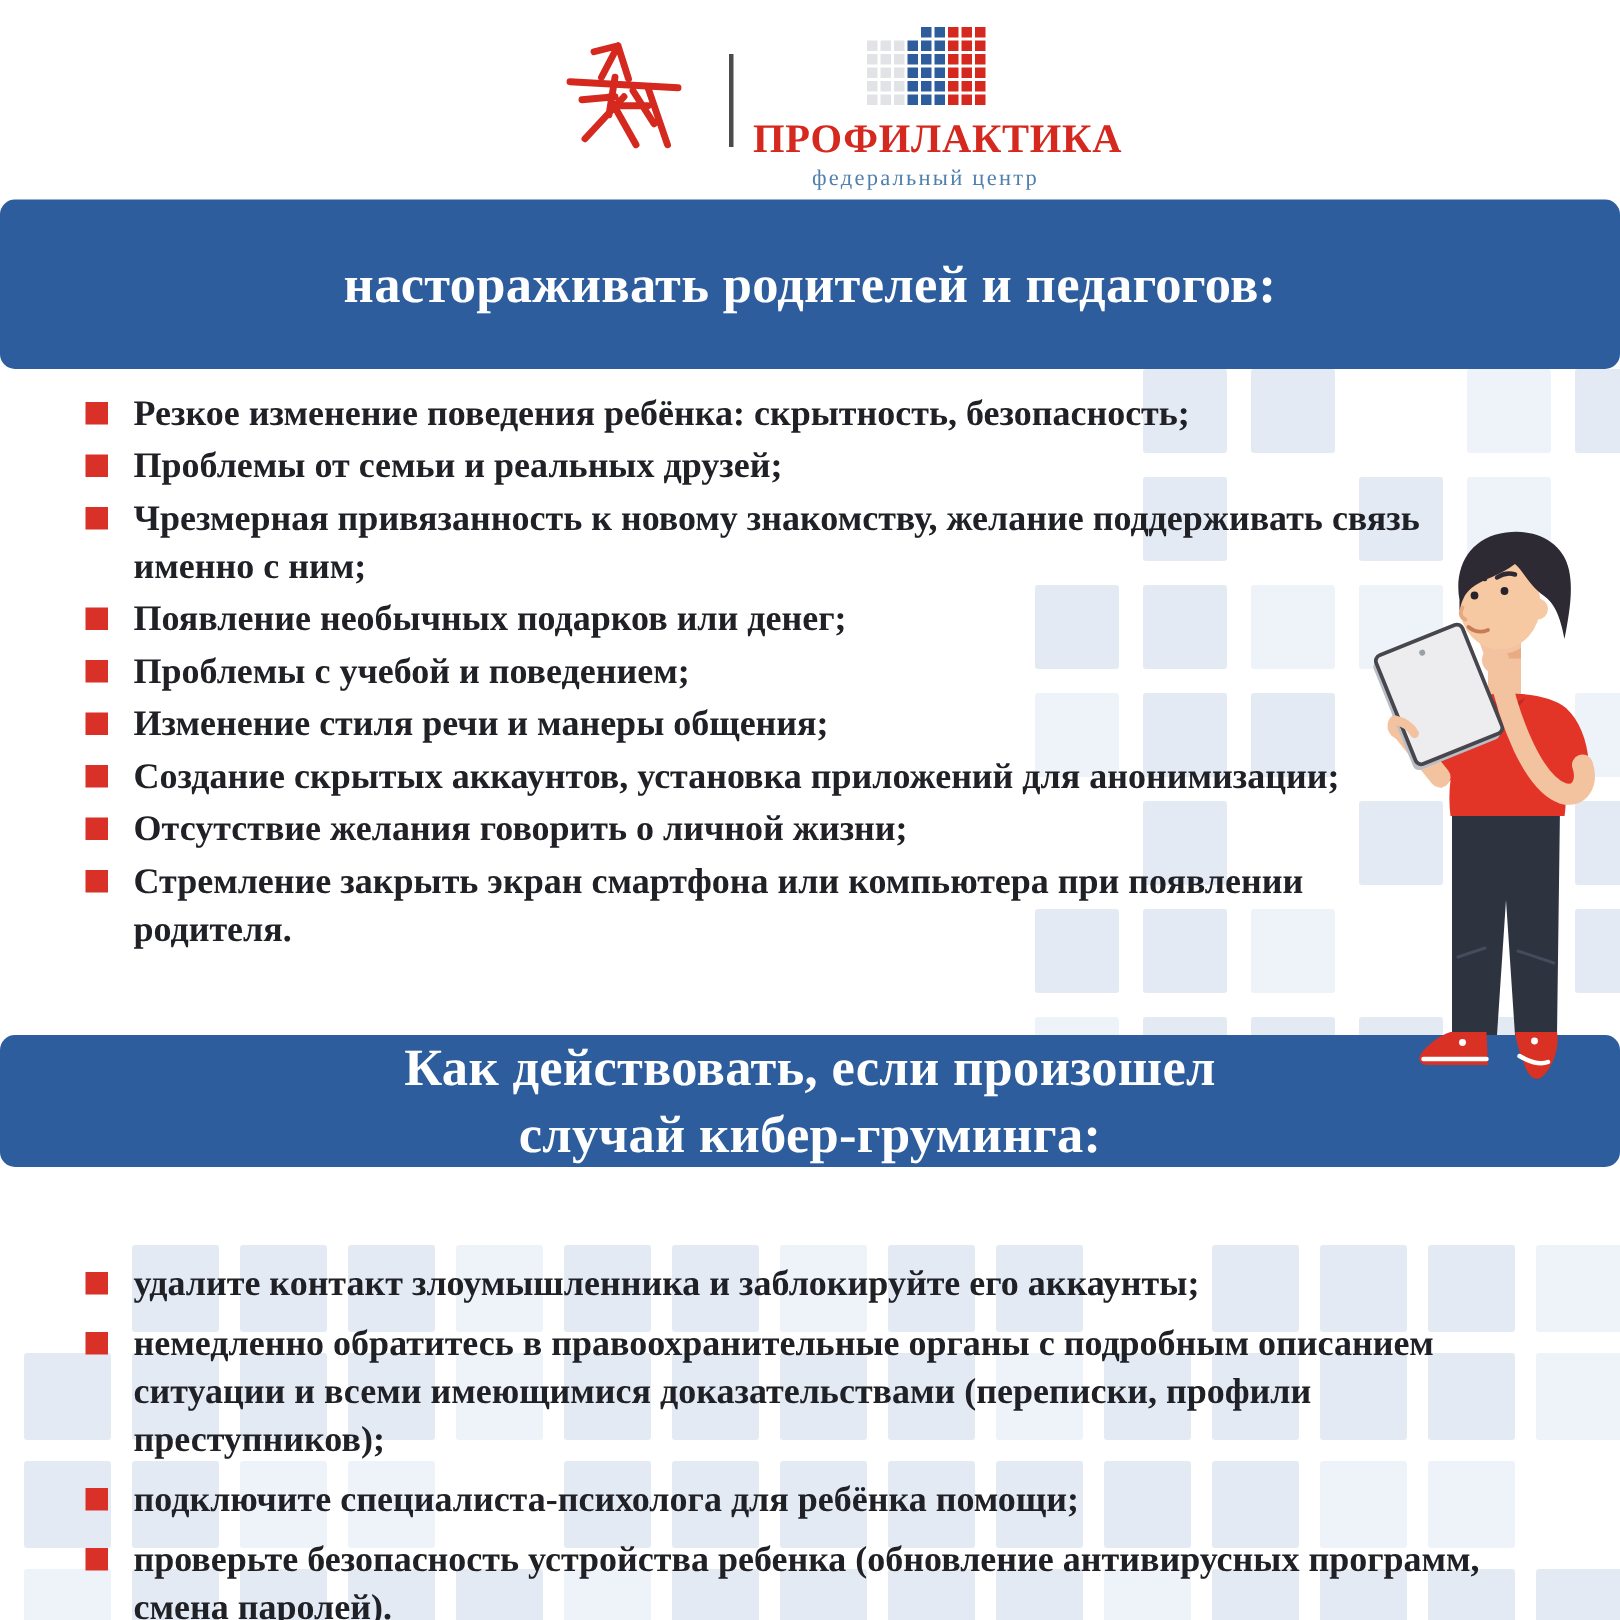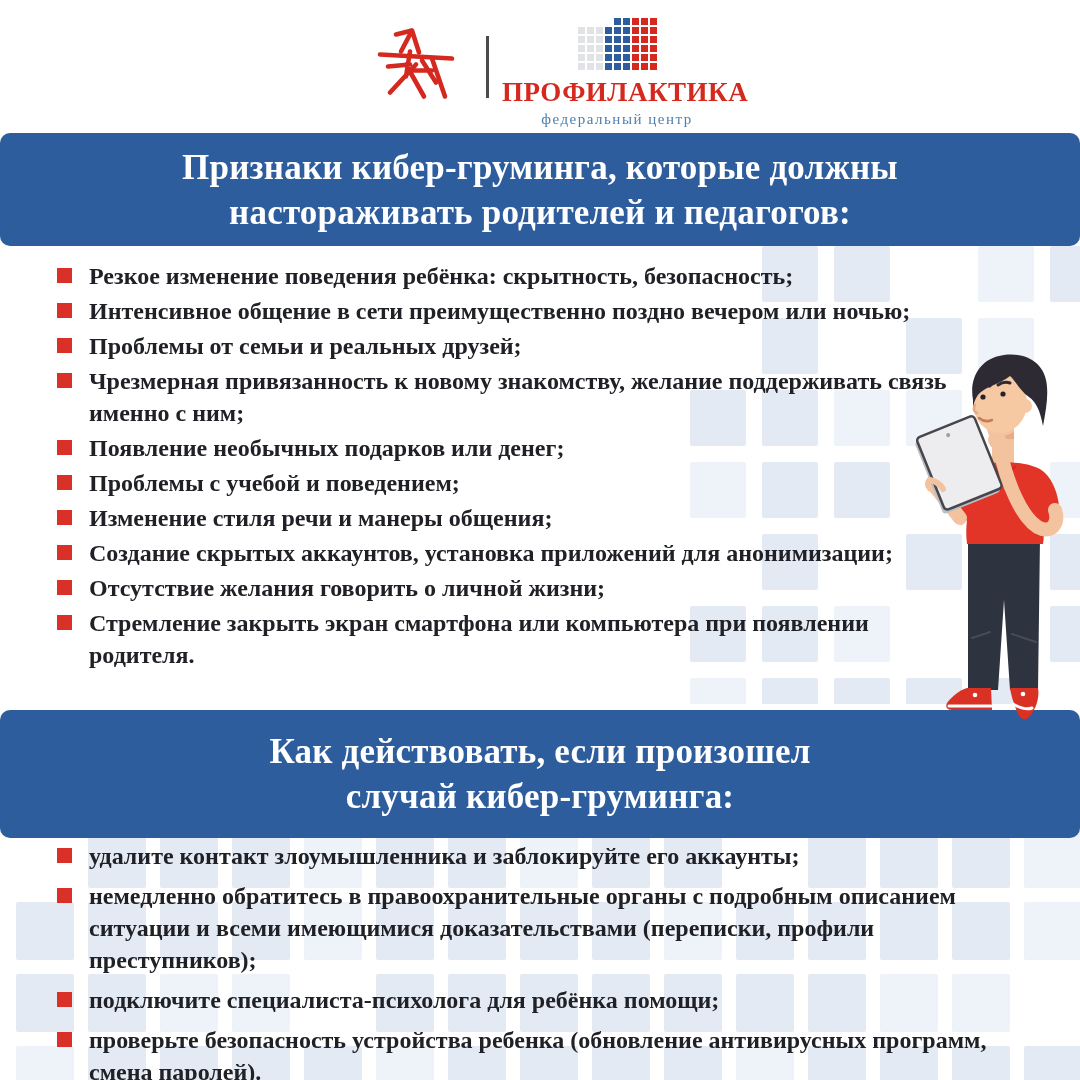--- a/index.html
+++ b/index.html
@@ -25,21 +25,21 @@
   .brand-title{font-size:27px;font-weight:700;color:var(--accent-red,#d5281e);letter-spacing:.5px;}
   .brand-sub{font-size:15px;color:#4e7fad;letter-spacing:1.5px;margin-top:3px;}
   
   .banner{
     position:absolute;left:0;width:1080px;border-radius:10px;
     background:var(--banner-blue,#2e5d9e);color:#fff;z-index:2;
     display:flex;flex-direction:column;justify-content:center;align-items:center;text-align:center;
   }
   .banner .bt{font-size:35px;font-weight:700;line-height:45px;letter-spacing:.2px;}
   #banner1{top:133px;height:113px;}
-  #banner2{top:710px;height:128px;}
+  #banner2{top:690px;height:88px;}
   
   .list{position:absolute;left:57px;margin:0;padding:0;list-style:none;z-index:3;}
   #list1{top:260px;width:918px;}
   #list2{top:840px;width:940px;}
   .list li{display:flex;gap:17px;color:var(--text-dark,#202126);font-size:24px;font-weight:700;}
   #list1 li{line-height:32px;margin-bottom:3px;}
   #list2 li{line-height:32px;margin-bottom:8px;}
   .list .bullet{flex:0 0 15px;width:15px;height:15px;margin-top:8px;background:var(--bullet-red,#d93128);}
   
   .person{position:absolute;left:872px;top:348px;width:200px;height:380px;z-index:6;}
@@ -201,35 +201,30 @@
         <i class="m-b"></i>
         <i class="m-r"></i>
         <i class="m-r"></i>
         <i class="m-r"></i>
       </div>
     <div class="brand-title">ПРОФИЛАКТИКА</div>
     <div class="brand-sub">федеральный центр</div>
   </div>
 
   <div class="banner" id="banner1">
-    <div class="bt">Признаки кибер-груминга, которые должны</div>
     <div class="bt">настораживать родителей и педагогов:</div>
   </div>
 
   <ul class="list" id="list1">
 
       <li>
         <span class="bullet"></span>
         <span class="txt">Резкое изменение поведения ребёнка: скрытность, безопасность;</span>
       </li>
 
-      <li>
-        <span class="bullet"></span>
-        <span class="txt">Интенсивное общение в сети преимущественно поздно вечером или ночью;</span>
-      </li>
 
       <li>
         <span class="bullet"></span>
         <span class="txt">Проблемы от семьи и реальных друзей;</span>
       </li>
 
       <li>
         <span class="bullet"></span>
         <span class="txt">Чрезмерная привязанность к новому знакомству, желание поддерживать связь именно с ним;</span>
       </li>

